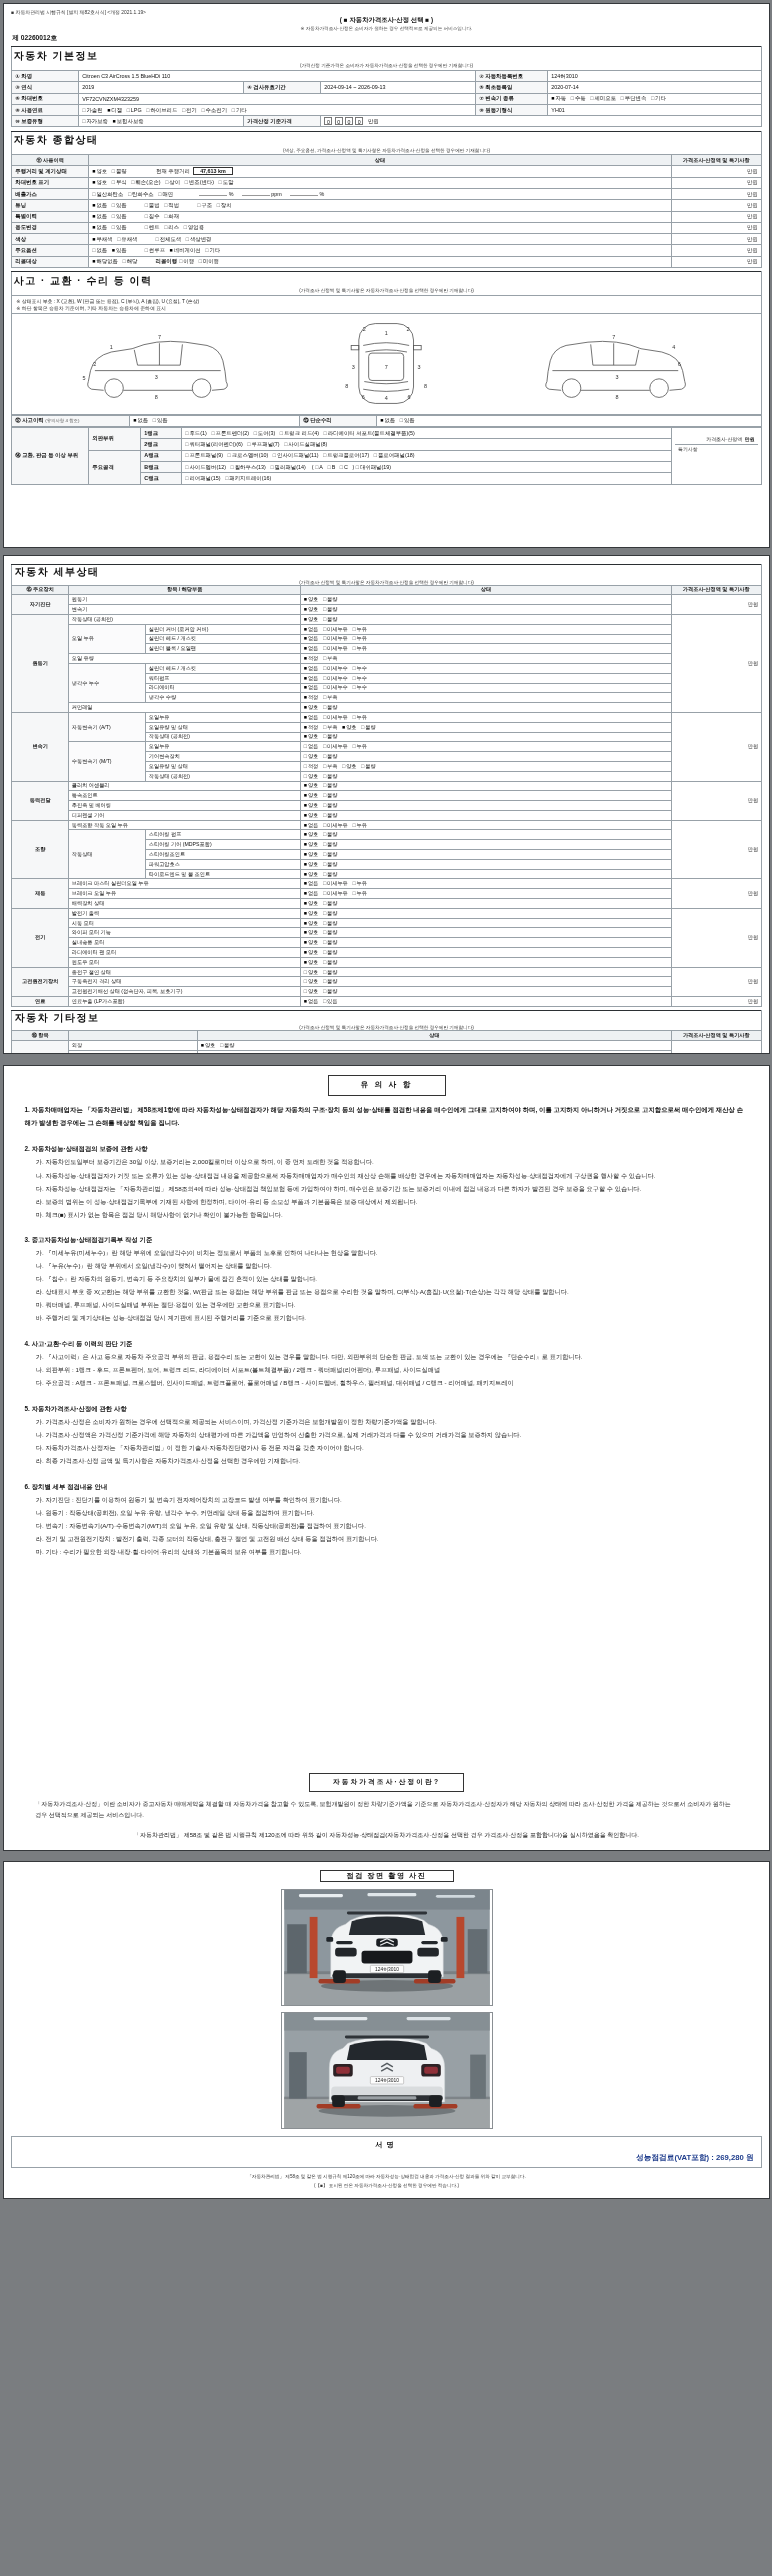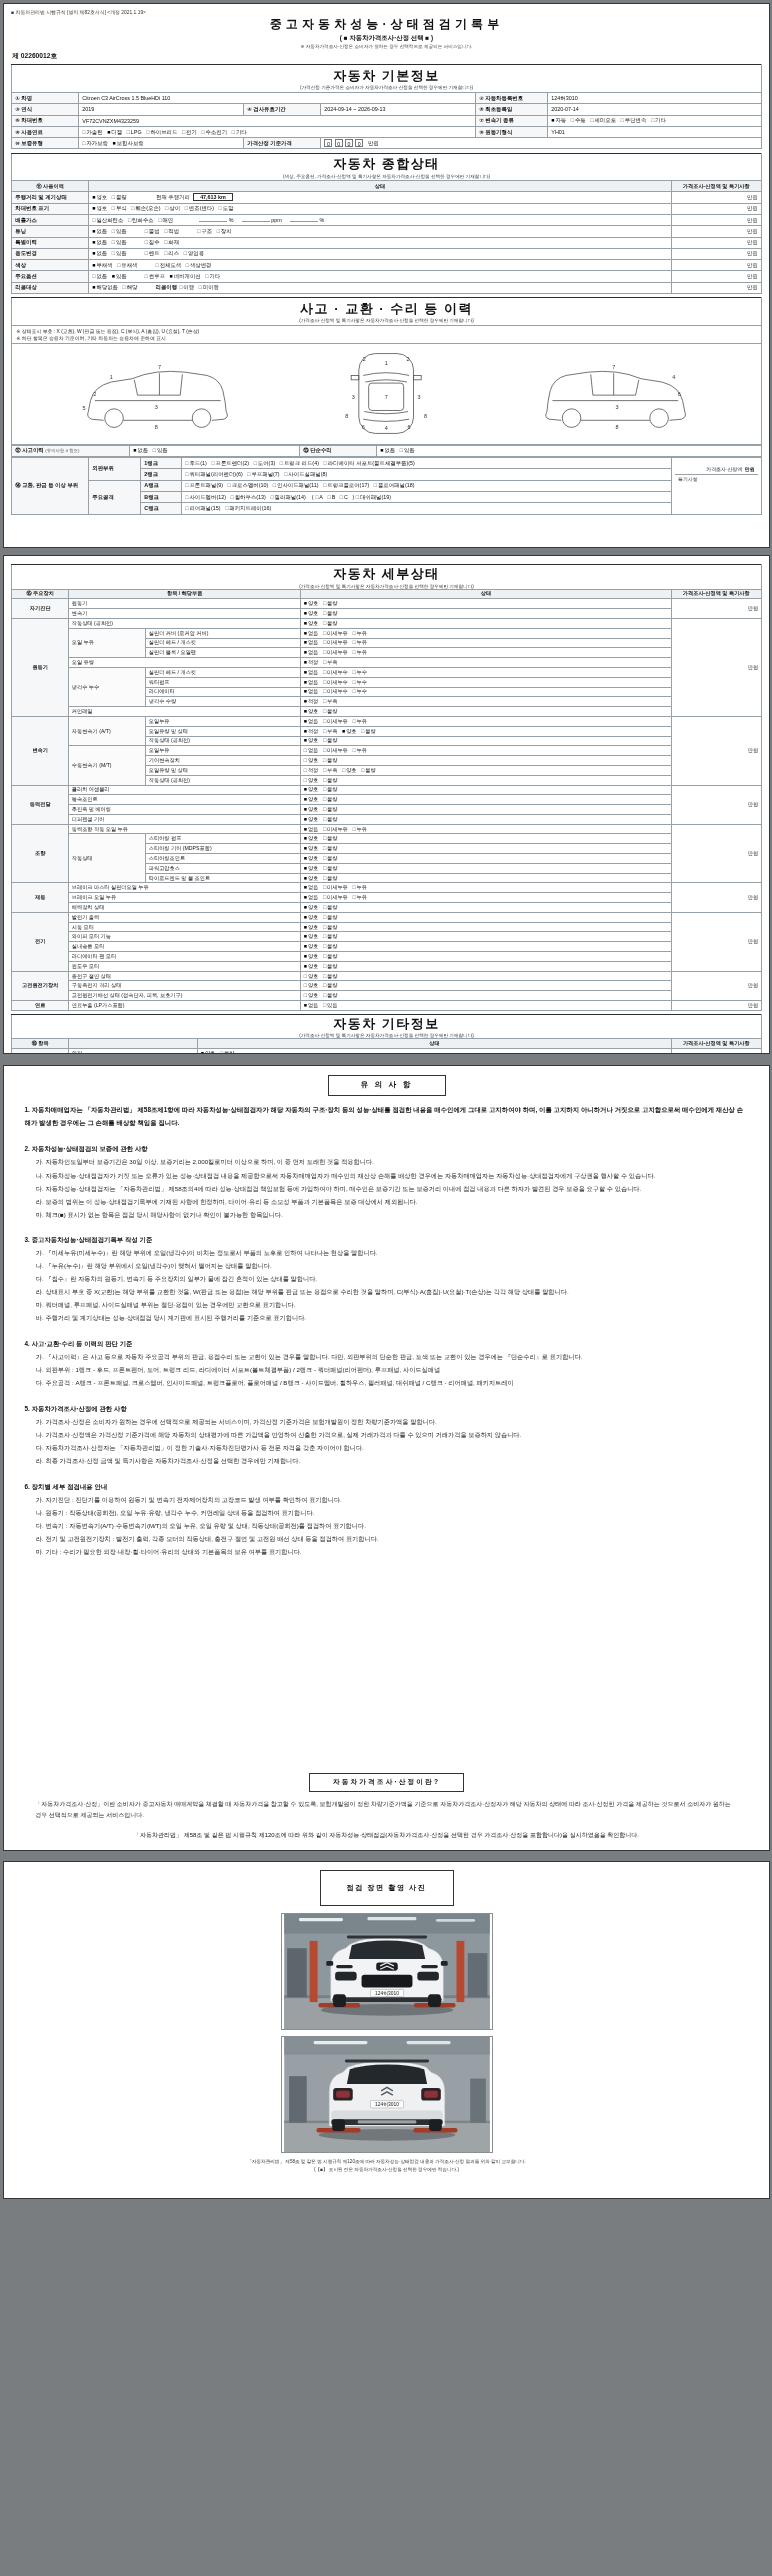--- a/index.html
+++ b/index.html
@@ -12,21 +12,21 @@
 #page4{height:338px;margin-top:10.3px}
 .form-ref{font-size:4.9px;color:#333}
 .doc-title{font-size:12px;font-weight:bold;text-align:center;letter-spacing:4.1px;margin-top:1px}
 .doc-sub{font-size:6.4px;font-weight:bold;text-align:center;margin-top:1.5px}
 .doc-note{font-size:4.6px;color:#444;text-align:center;margin-top:1px}
 .doc-no{font-size:6.7px;font-weight:bold;margin:3.1px 1px 1.5px}
 table.tbl{width:100%;border-collapse:collapse;table-layout:fixed;margin-top:3.1px}
 .tbl td{border:0.5px solid #98a1a8;font-size:5.4px;padding:0.5px 3.1px;height:11.3px;vertical-align:middle;word-break:keep-all;overflow:hidden}
 .tbl.dense td{height:9.8px;font-size:5.2px;padding:0 2.6px}
 .sec-head td{border-top:1.3px solid #2b2f33;padding:1.5px;height:auto}
-.sec-title{font-size:13px;font-weight:bold;text-align:center;letter-spacing:1.5px}
+.sec-title{font-size:10px;font-weight:bold;text-align:left;letter-spacing:1.5px}
 .sec-note{font-size:4.6px;text-align:center;color:#333;margin-top:0.5px}
 .colhead td{background:#eef1f3;text-align:center;font-weight:bold;font-size:5.2px}
 .lb{background:#f6f7f8;font-weight:bold;font-size:5.2px}
 .dev{text-align:center}
 .sub{font-weight:normal;background:#fbfbfc}
 .pr{text-align:right;color:#333;font-size:4.9px}
 .opt{margin-right:4.6px;white-space:nowrap}
 .cbx{margin-right:1px;color:#555;font-size:5.2px}
 .cbx.on{color:#000}
 .grp{margin-right:13.4px}
@@ -47,34 +47,33 @@
 .op{height:15.5px}
 .notice-box,.pbx{border:0.8px solid #333;text-align:center;font-weight:bold;padding:4.1px 0;letter-spacing:2.1px;margin:4.1px auto}
 .notice-box{width:118px;font-size:7.7px}
 .pbx{width:155px;font-size:6.7px}
 .notices{flex:1;padding:3.1px 5.2px 0}
 .ntc{margin:0 8.2px 12.4px}
 .ntc-main{font-size:6.4px;font-weight:bold;line-height:2.1}
 .ntc-sub{font-size:6.2px;line-height:2.1;margin-left:11.3px;color:#222}
 .ptx{font-size:6px;line-height:1.9;margin:2.1px 24px;color:#222}
 .confirm{font-size:6px;text-align:center;margin:7.2px 20.6px 5.2px;color:#111}
-.photo-head{border:0.8px solid #333;width:134px;margin:2.1px auto 7.2px;text-align:center;font-weight:bold;font-size:7.2px;padding:12px 0;letter-spacing:1.5px}
+.photo-head{border:0.8px solid #333;width:134px;margin:2.1px auto 7.2px;text-align:center;font-weight:bold;font-size:7.2px;padding:0 0;letter-spacing:1.5px}
 .photos{display:flex;flex-direction:column;align-items:center;gap:6.2px}
 .photo{width:212px;height:117px;border:0.5px solid #8a8f93;display:block}
 .sign-wrap{margin:7.2px auto 0;border:0.5px solid #98a1a8;height:32px;position:relative;width:100%}
 .sign-label{position:absolute;left:50%;top:3.1px;transform:translateX(-50%);font-weight:bold;font-size:7.2px;letter-spacing:4.1px}
 .fee{position:absolute;right:7.2px;bottom:4.1px;color:#1f3d8c;font-weight:bold;font-size:7.7px}
 .foot{margin-top:5.2px;text-align:center;font-size:4.6px;color:#333;line-height:1.8}
 </style>
 </head>
 <body>
 
 <div class="page" id="page1">
   <div class="form-ref">■ 자동차관리법 시행규칙 [별지 제82호서식] &lt;개정 2021.1.19&gt;</div>
-  <div class="doc-title">중고자동차성능·상태점검기록부</div>
   <div class="doc-sub">( ■ 자동차가격조사·산정 선택 ■ )</div>
   <div class="doc-note">※ 자동차가격조사·산정은 소비자가 원하는 경우 선택적으로 제공되는 서비스입니다.</div>
   <div class="doc-no">제 02260012호</div>
   <div id="basic-sec">
       <table class="tbl">
   <colgroup>
           <col style="width:67px">
           <col style="width:165px">
           <col style="width:77px">
           <col style="width:155px">
@@ -759,18 +758,22 @@
     <path d="M198 119 L210 112 L222 119" stroke="#565c61" stroke-width="3" fill="none"></path>
     <rect x="176" y="130" width="68" height="15" rx="2" fill="#fdfdfd" stroke="#9b9b9b"></rect>
     <text x="210" y="141" font-size="10" text-anchor="middle" fill="#1a1a1a">124허3010</text>
     <rect x="96" y="150" width="228" height="22" rx="8" fill="#d9dcde"></rect>
     <rect x="96" y="168" width="228" height="12" rx="5" fill="#2c3034"></rect>
     <rect x="150" y="170" width="120" height="7" rx="3" fill="#9aa0a4"></rect>
     <rect x="98" y="168" width="26" height="24" rx="6" fill="#1c1f22"></rect>
         <rect x="296" y="168" width="26" height="24" rx="6" fill="#1c1f22"></rect>
   </svg>
     </div>
+  <div class="sign-wrap">
+    <span class="sign-label">서명</span>
+    <span class="fee">성능점검료(VAT포함) : 269,280 원</span>
+  </div>
   <div class="foot">
     <div>「자동차관리법」 제58조 및 같은 법 시행규칙 제120조에 따라 자동차성능·상태점검 내용과 가격조사·산정 결과를 위와 같이 교부합니다.</div>
     <div>(【■】 표시된 란은 자동차가격조사·산정을 선택한 경우에만 적습니다.)</div>
   </div>
 </div>
 
 
 </body></html>

